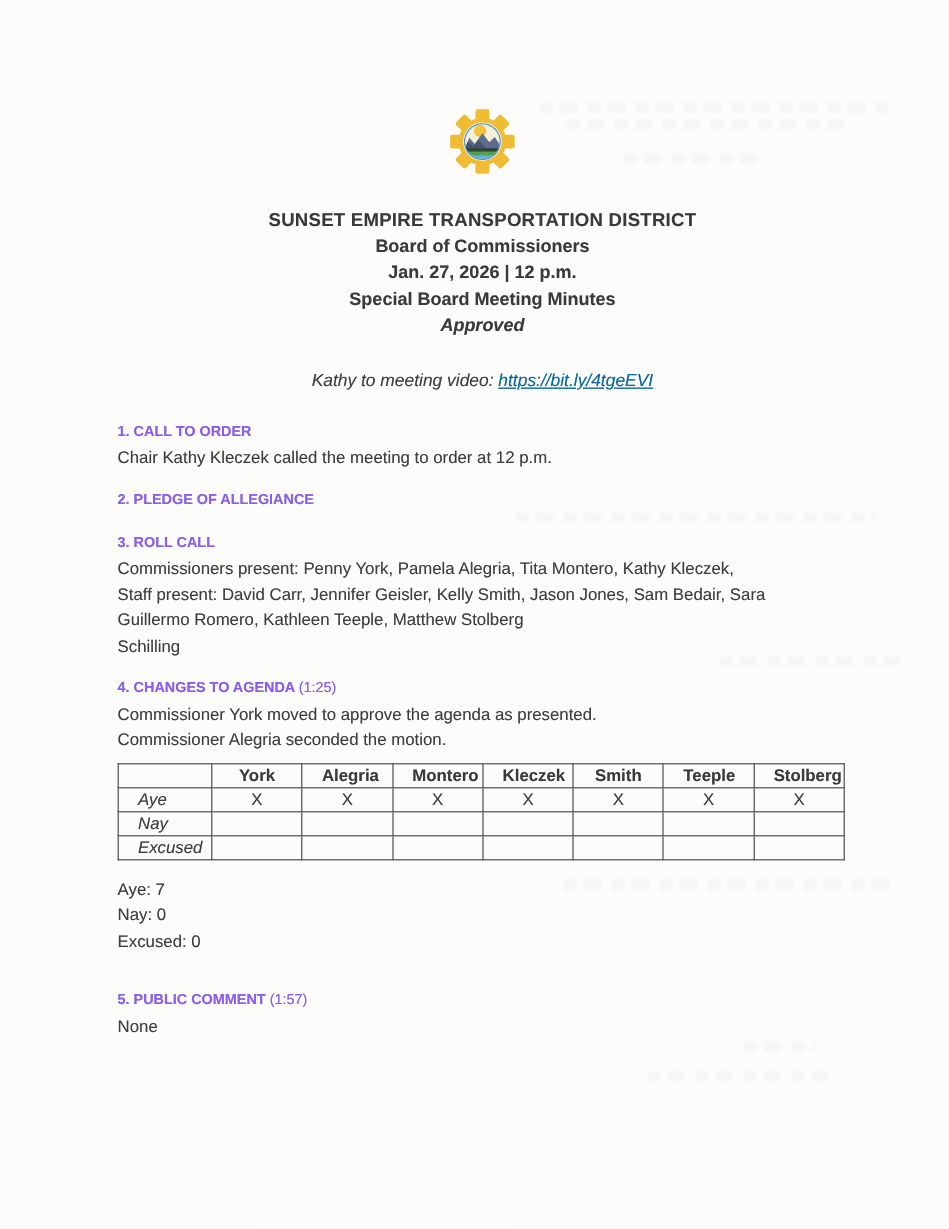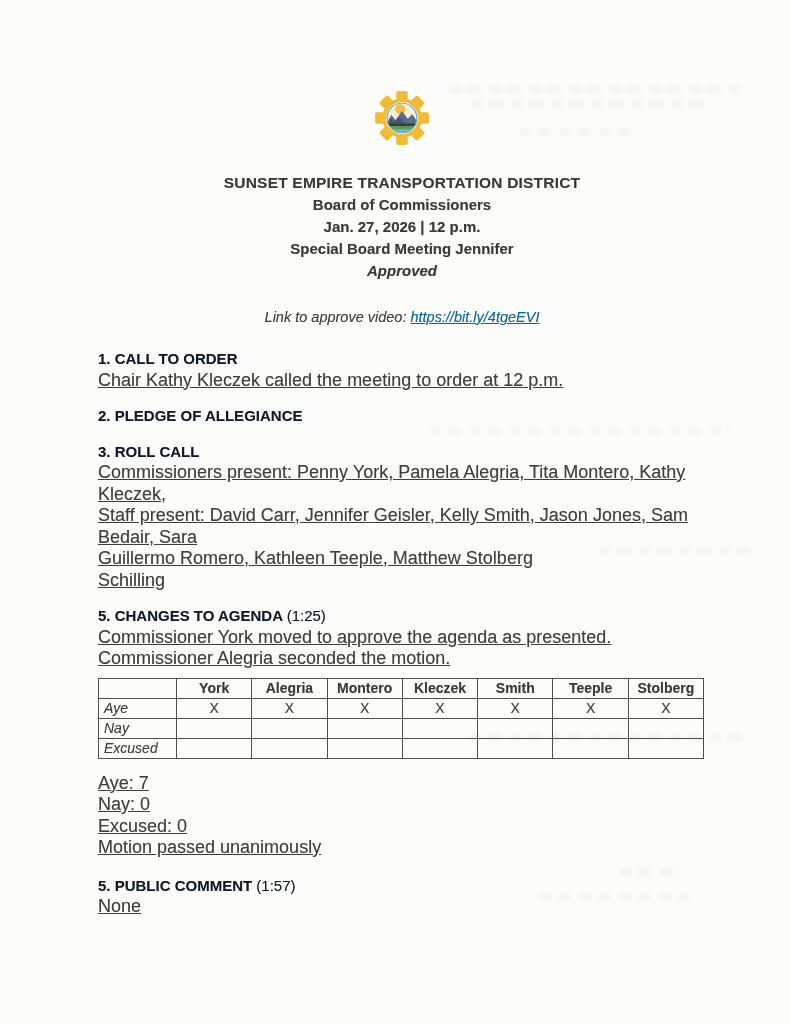--- a/index.html
+++ b/index.html
@@ -34,51 +34,50 @@
     margin-top: 24px;
     text-align: center;
     font-style: italic;
     font-size: 14.5px;
     line-height: 22px;
   }
   .video-link { color: #0369a1; text-decoration: underline; }
   .section { margin-top: 14px; }
   .section-1 { margin-top: 20px; }
   .section-heading {
-    font-size: 15px;
+    font-size: 12px;
     line-height: 21.5px;
     font-weight: bold;
-    color: #0f172a;
+    color: #8b5cf6;
   }
   .heading-suffix { font-weight: normal; }
   .body-line, .para {
-    font-size: 18px;
+    font-size: 14px;
     line-height: 21.5px;
-    text-decoration: underline;
   }
   table.vote-table {
     margin-top: 8px;
     border-collapse: collapse;
     table-layout: fixed;
     width: 606px;
     font-size: 14px;
   }
   table.vote-table col.c0 { width: 78px; }
   table.vote-table th, table.vote-table td {
     border: 1px solid #4e4e4e;
     height: 19px;
-    padding: 0 5px;
+    padding: 0 16px;
     overflow: hidden;
     white-space: nowrap;
   }
   table.vote-table th { font-weight: bold; text-align: center; color: #3a3a3a; }
   table.vote-table td.vote-cell { text-align: center; }
   table.vote-table td.row-label { text-align: left; font-style: italic; }
   .vote-summary { margin-top: 14px; }
-  .section-5 { margin-top: 16px; }
+  .section-5 { margin-top: 28px; }
   
   .bleed {
     position: absolute;
     background: repeating-linear-gradient(90deg, #8a9096 0 11px, transparent 11px 17px, #8a9096 17px 31px, transparent 31px 40px);
     opacity: 0.06;
     filter: blur(1.2px);
     border-radius: 2px;
     pointer-events: none;
   }
 </style>
@@ -129,26 +128,26 @@
             <rect x="26" y="72.2" width="48" height="1.3" fill="#86C5E8"></rect>
           </g>
         </svg>
       </span>
     </div>
 
     <div class="title-block">
       <div class="org-name">SUNSET EMPIRE TRANSPORTATION DISTRICT</div>
       <div>Board of Commissioners</div>
       <div>Jan. 27, 2026 | 12 p.m.</div>
-      <div>Special Board Meeting Jennifer</div>
+      <div>Special Board Meeting Minutes</div>
       <div class="approved">Approved</div>
     </div>
 
     <div class="link-line">
-      <span>Link to approve video:</span>
+      <span>Kathy to meeting video:</span>
       <a href="#" class="video-link">https://bit.ly/4tgeEVI</a>
     </div>
 
     <div class="section section-1">
       <div class="section-heading">1. CALL TO ORDER</div>
       <div class="body-line">Chair Kathy Kleczek called the meeting to order at 12 p.m.</div>
     </div>
 
     <div class="section">
       <div class="section-heading">2. PLEDGE OF ALLEGIANCE</div>
@@ -157,21 +156,21 @@
     <div class="section">
       <div class="section-heading">3. ROLL CALL</div>
       <div class="body-line">Commissioners present: Penny York, Pamela Alegria, Tita Montero, Kathy Kleczek,</div>
       <div class="body-line">Staff present: David Carr, Jennifer Geisler, Kelly Smith, Jason Jones, Sam Bedair, Sara</div>
       <div class="body-line">Guillermo Romero, Kathleen Teeple, Matthew Stolberg</div>
       <div class="body-line">Schilling</div>
     </div>
 
     <div class="section">
       <div class="section-heading">
-        <span>5. CHANGES TO AGENDA</span>
+        <span>4. CHANGES TO AGENDA</span>
         <span class="heading-suffix">(1:25)</span>
       </div>
       <div class="body-line">Commissioner York moved to approve the agenda as presented.</div>
       <div class="body-line">Commissioner Alegria seconded the motion.</div>
     </div>
 
     <table class="vote-table">
       <colgroup>
         <col class="c0">
           <col>
@@ -225,21 +224,20 @@
           <td class="vote-cell"></td>
           <td class="vote-cell"></td>
         </tr>
       </tbody>
     </table>
 
     <div class="vote-summary">
       <div class="body-line">Aye: 7</div>
       <div class="body-line">Nay: 0</div>
       <div class="body-line">Excused: 0</div>
-      <div class="body-line">Motion passed unanimously</div>
     </div>
 
     <div class="section section-5">
       <div class="section-heading">
         <span>5. PUBLIC COMMENT</span>
         <span class="heading-suffix">(1:57)</span>
       </div>
       <div class="body-line">None</div>
     </div>
 

